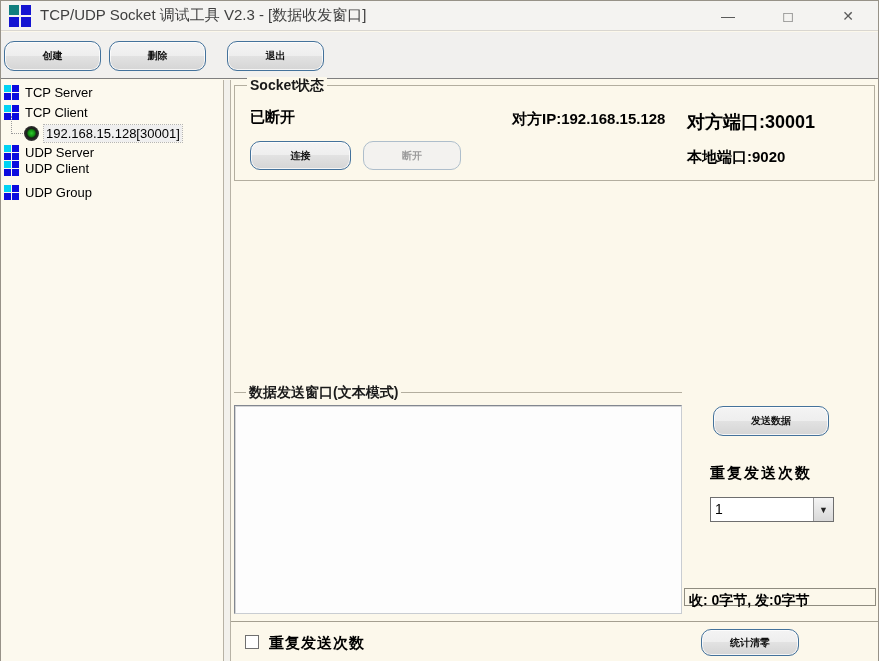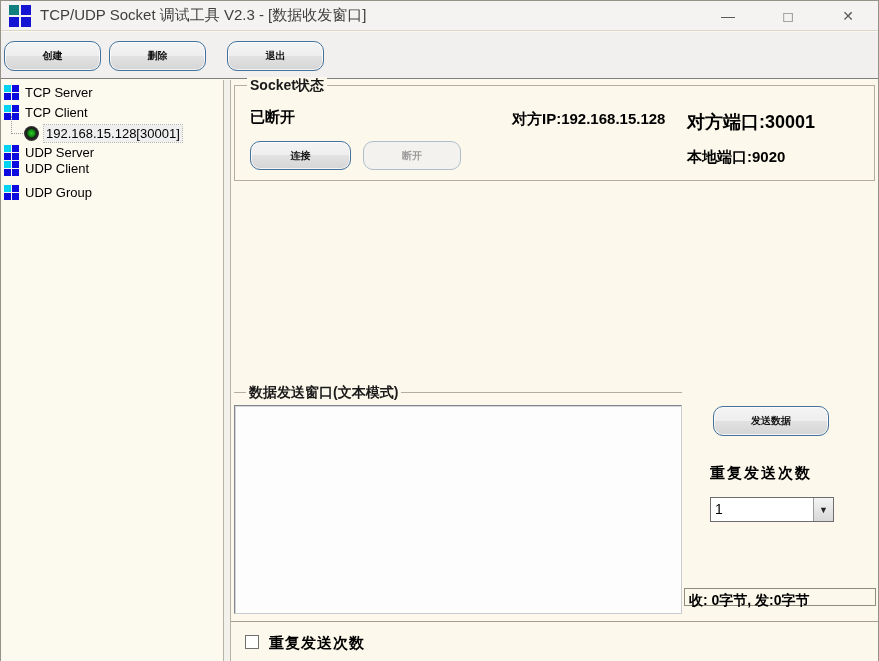--- a/index.html
+++ b/index.html
@@ -258,17 +258,18 @@
         <div class="combo">
           <span class="combo-value">1</span>
           <span class="combo-arrow">▼</span>
         </div>
         <div class="stats-box">收: 0字节, 发:0字节</div>
       </div>
 
       <div class="bottom-bar">
         <span class="checkbox"></span>
         <span class="checkbox-label">重复发送次数</span>
+        <button id="btn-clear-stats" class="btn7">统计清零</button>
       </div>
 
     </div>
   </div>
 </div>
 
 </body></html>

